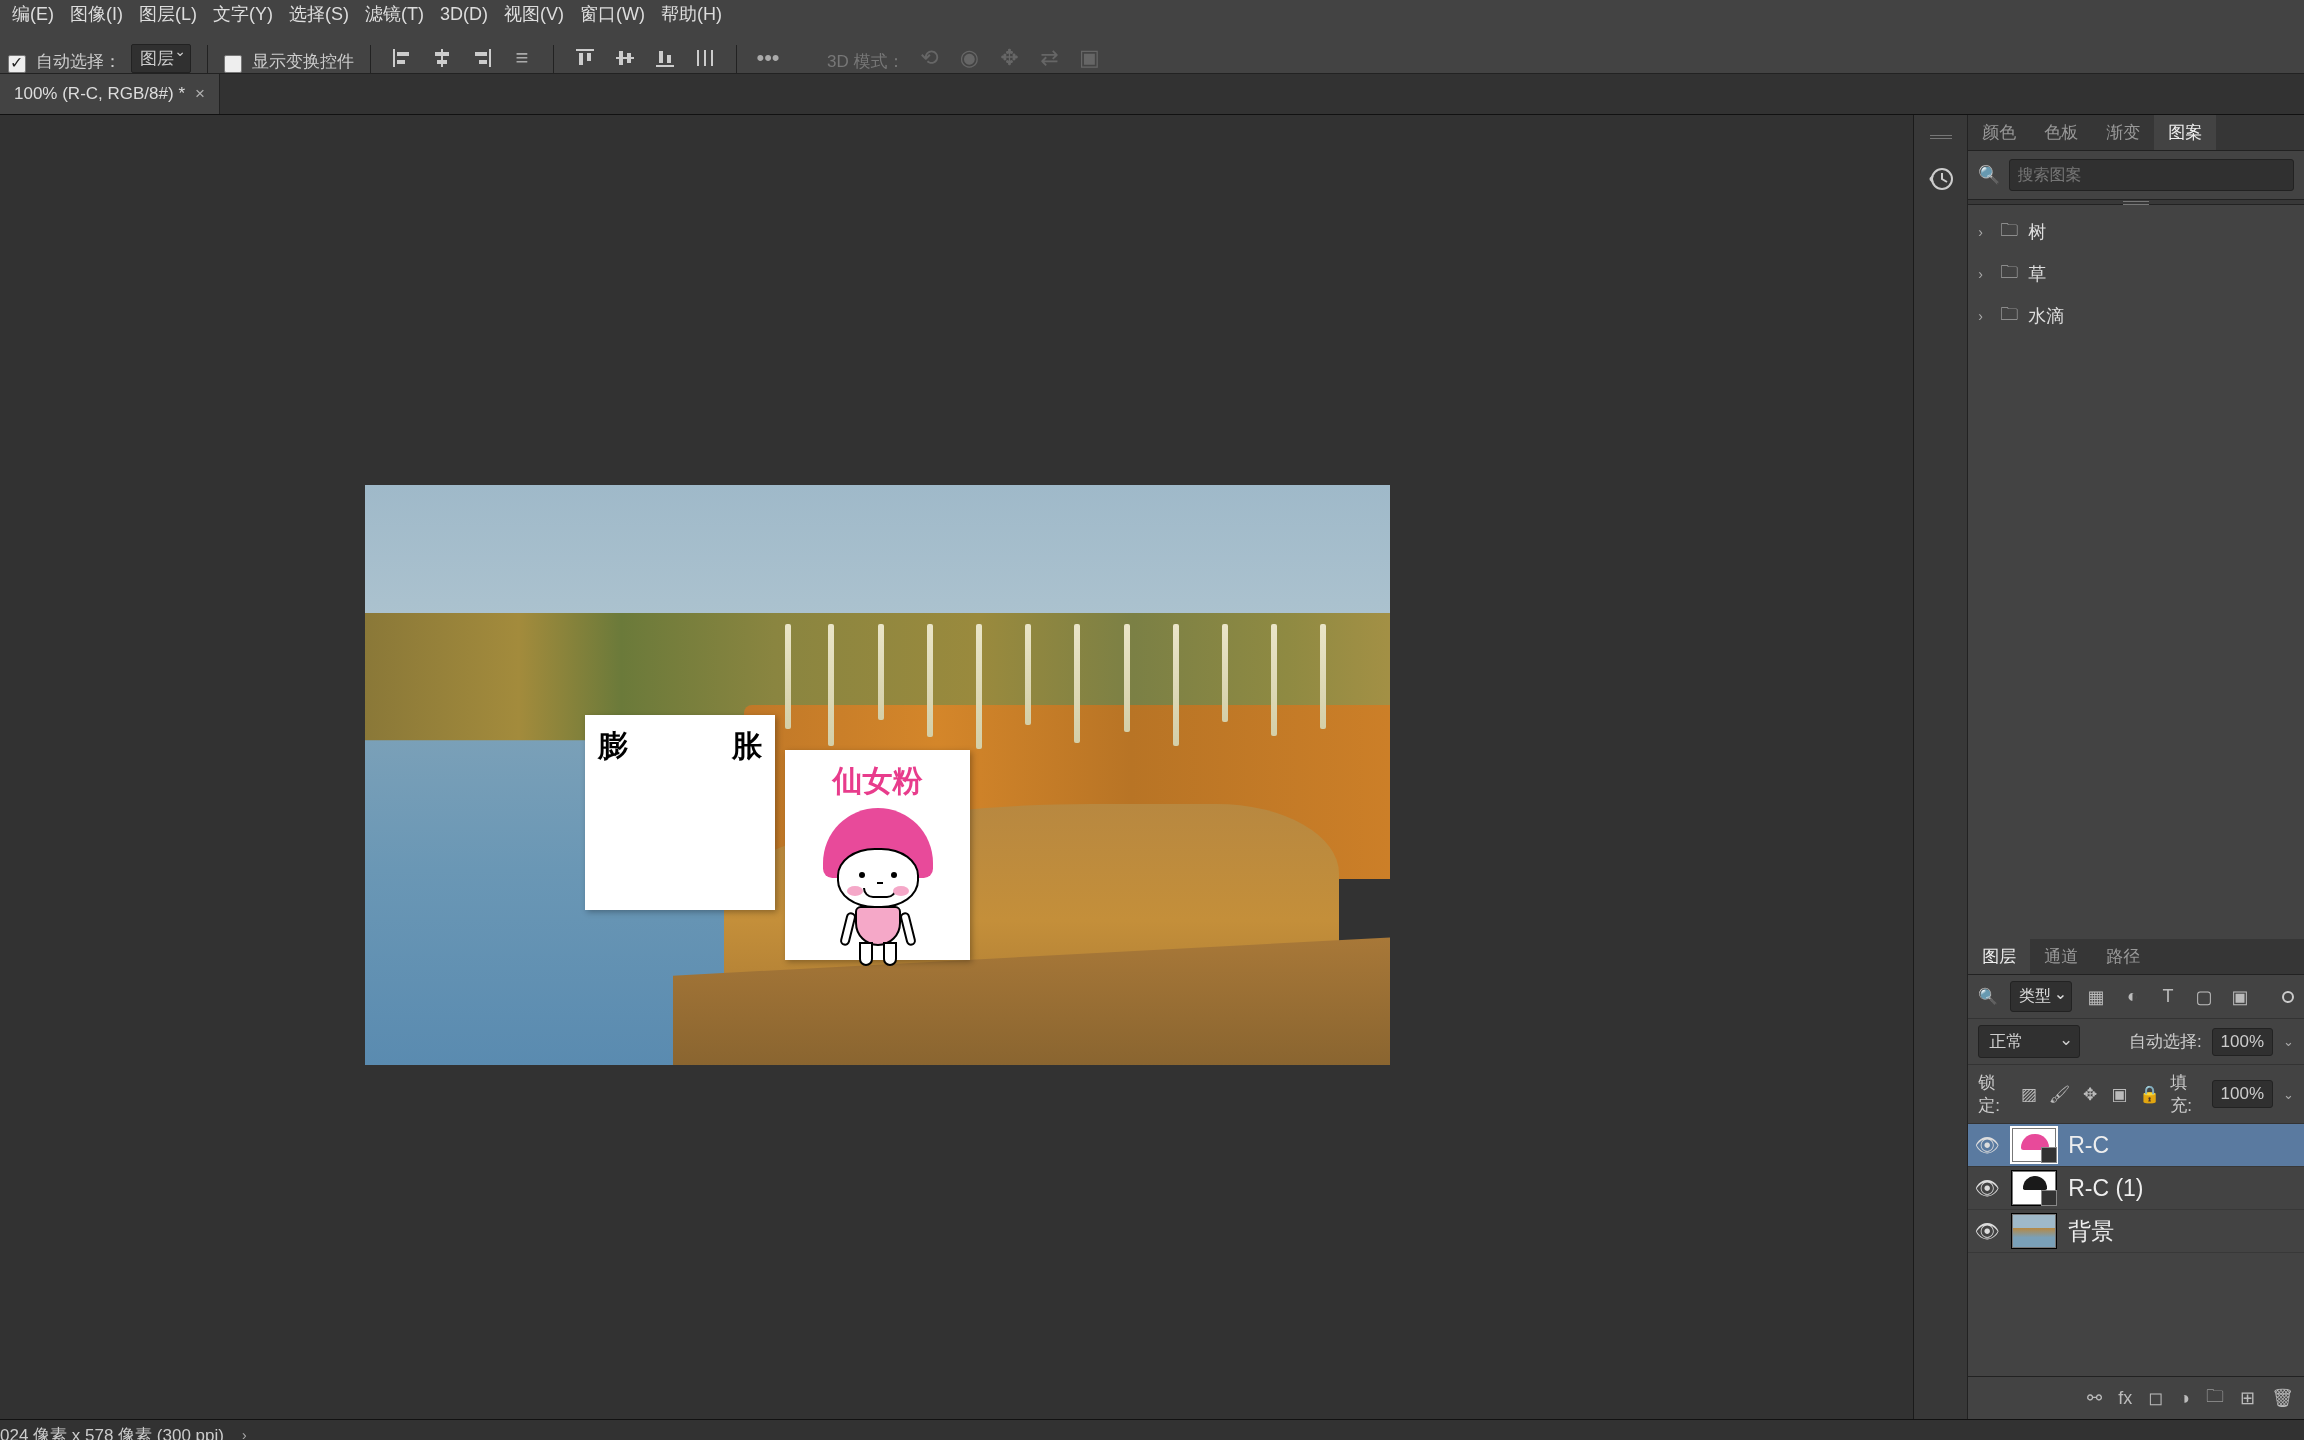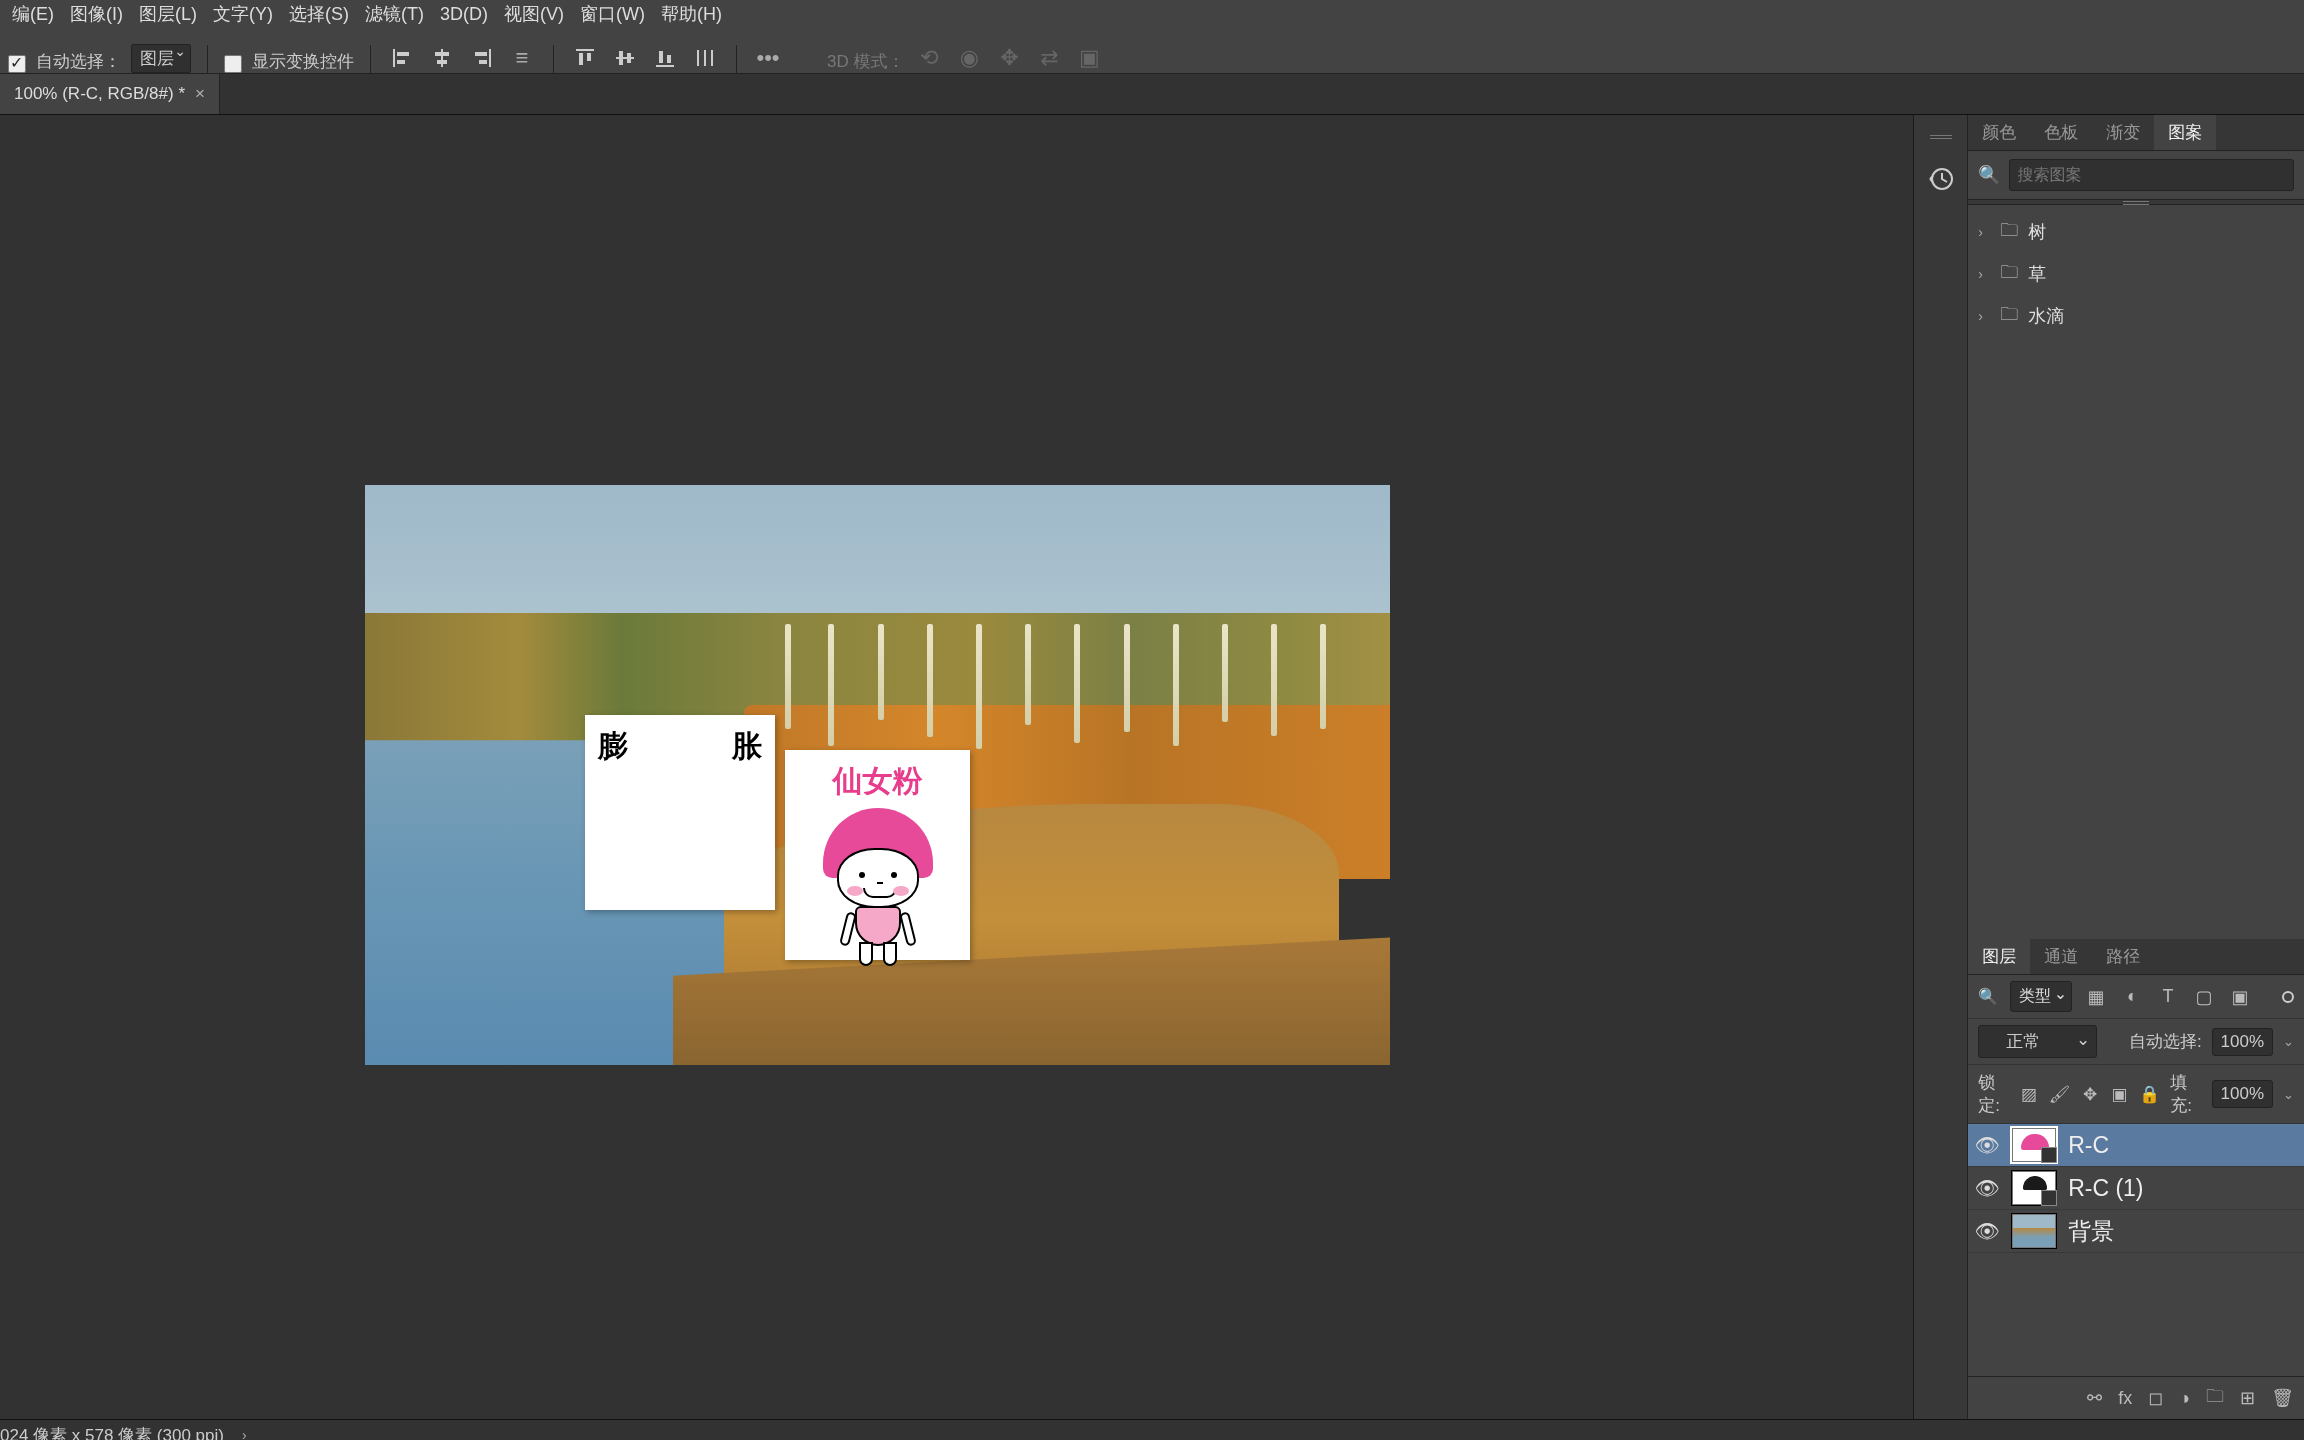--- a/index.html
+++ b/index.html
@@ -79,21 +79,21 @@
 .divider-handle-h{height:6px;background:#383838;border-top:1px solid #222;border-bottom:1px solid #222;cursor:row-resize;position:relative}
 .divider-handle-h::after{content:"";position:absolute;left:50%;top:1px;transform:translateX(-50%);width:26px;height:2px;border-top:1px solid #777;border-bottom:1px solid #777}
 .layers-panel{background:#434343;display:flex;flex-direction:column;height:480px}
 .lfilter{display:flex;align-items:center;padding:6px 10px;gap:12px;background:#434343;border-bottom:1px solid #333}
 .lfilter .sicon{color:#aaa}
 .lfilter .fsel{background:#303030;border:1px solid #222;padding:4px 20px 4px 8px;color:#ddd;font-size:16px;border-radius:3px;position:relative}
 .lfilter .fsel::after{content:"⌄";position:absolute;right:4px;top:2px}
 .lfilter .fico{width:24px;height:24px;color:#bbb;display:flex;align-items:center;justify-content:center;font-size:18px}
 .lfilter .toggle{margin-left:auto;width:12px;height:12px;border:2px solid #ccc;border-radius:50%}
 .lblend{display:flex;align-items:center;padding:6px 10px;gap:10px;font-size:17px;color:#ccc;border-bottom:1px solid #333}
-.lblend .bsel{background:#303030;border:1px solid #222;padding:4px 56px 4px 27px;position:relative;border-radius:3px}
+.lblend .bsel{background:#303030;border:1px solid #222;padding:4px 56px 4px 10px;position:relative;border-radius:3px}
 .lblend .bsel::after{content:"⌄";position:absolute;right:6px;top:3px}
 .lblend .olabel{margin-left:auto}
 .lblend .oval{background:#303030;border:1px solid #222;padding:3px 8px;border-radius:3px}
 .lblend .oarr{font-size:13px;color:#aaa}
 .llock{display:flex;align-items:center;padding:6px 10px;gap:10px;font-size:17px;color:#ccc;border-bottom:1px solid #333}
 .llock .lico{width:24px;height:22px;display:flex;align-items:center;justify-content:center;color:#bbb;font-size:17px}
 .layer-list{flex:1;overflow:auto}
 .layer{display:flex;align-items:center;padding:4px 6px;gap:12px;border-bottom:1px solid #383838}
 .layer.sel{background:#5a7aa0}
 .layer .eye{width:26px;text-align:center;font-size:20px;color:#ddd}

